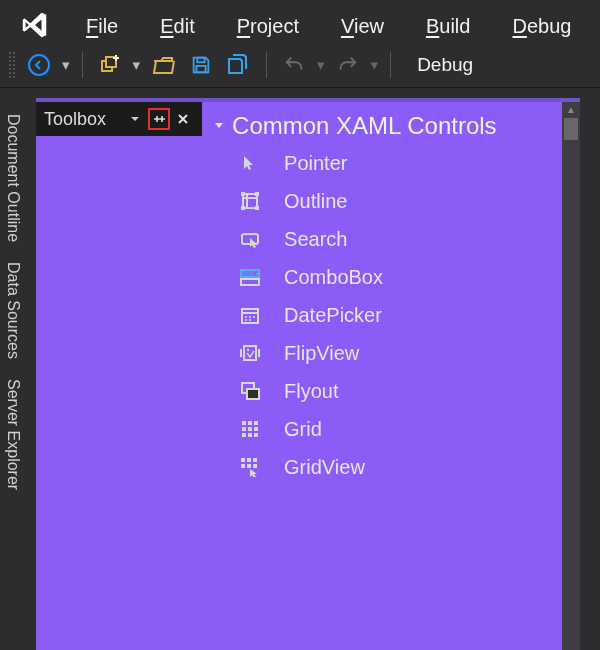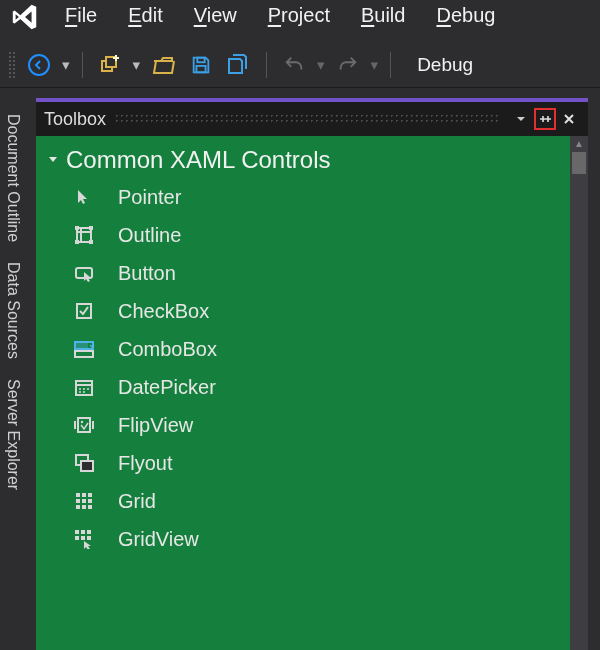--- a/index.html
+++ b/index.html
@@ -7,24 +7,24 @@
   body {
     background: #2d2d30;
     font-family: "Segoe UI", Arial, sans-serif;
     color: #f1f1f1;
     font-size: 15px;
   }
 
   
   .menubar {
     display: flex;
-    align-items: flex-start;
+    align-items: flex-end;
     height: 42px;
-    gap: 15px;
-    padding: 0 8px;
+    gap: 26px;
+    padding: 0 18px;
     background: #2d2d30;
   }
   .vs-logo { width: 34px; height: 34px; display: flex; align-items: center; justify-content: center; }
   .menu-item {
     color: #f1f1f1;
     font-size: 20px;
     padding: 4px 8px;
     user-select: none;
   }
   .menu-item .mn { text-decoration: underline; text-underline-offset: 3px; }
@@ -71,26 +71,26 @@
   .side-tab {
     writing-mode: vertical-rl;
     font-size: 16px;
     color: #d0d0d0;
     padding: 6px 2px;
   }
 
   .panel-wrap { flex: 1; display: flex; flex-direction: column; padding-top: 10px; }
 
   .panel {
-    margin: 0 12px 0 10px;
+    margin: 0 20px 0 10px;
     border-top: 4px solid #7252c7;
-    background: #15803d;
+    background: #8b5cf6;
     flex: 1;
     display: flex;
-    flex-direction: column;
+    flex-direction: row;
     position: relative;
   }
   .panel-title {
     display: flex;
     align-items: center;
     height: 34px;
     background: #1b1b1c;
     color: #dcdcdc;
     padding: 0 8px;
   }
@@ -156,22 +156,22 @@
 <body>
 
 <div class="menubar">
   <div class="vs-logo">
     <svg width="30" height="30" viewBox="0 0 32 32">
         <path fill="#ffffff" d="M23 3 L28 5 L28 27 L23 29 L11 18 L5 23 L3 22 L3 10 L5 9 L11 14 Z M23 10 L16 16 L23 22 Z M6 13 L6 19 L9.5 16 Z"></path>
       </svg>
   </div>
   <div class="menu-item"><span class="mn">F</span>ile</div>
   <div class="menu-item"><span class="mn">E</span>dit</div>
+  <div class="menu-item"><span class="mn">P</span>roject</div>
   <div class="menu-item"><span class="mn">V</span>iew</div>
-  <div class="menu-item"><span class="mn">P</span>roject</div>
   <div class="menu-item"><span class="mn">B</span>uild</div>
   <div class="menu-item"><span class="mn">D</span>ebug</div>
 </div>
 
 <div class="toolbar">
   <div class="tb-grip"></div>
   <div class="tb-btn">
     <svg width="24" height="24" viewBox="0 0 24 24">
         <circle cx="12" cy="12" r="10" fill="none" stroke="#1e90ff" stroke-width="2"></circle>
         <path d="M13 8l-4 4 4 4" fill="none" stroke="#1e90ff" stroke-width="2"></path>
@@ -287,30 +287,21 @@
               </span>
             <span>Outline</span>
           </div>
           <div class="item">
             <span class="ico">
                 <svg width="20" height="20" viewBox="0 0 20 20">
                   <rect x="2" y="5" width="16" height="10" rx="2" fill="none" stroke="#d7d7d7" stroke-width="2"></rect>
                   <path d="M10 9l0 9 2-2 2 3 2-1-2-3 3 0z" fill="#d7d7d7"></path>
                 </svg>
               </span>
-            <span>Button</span>
-          </div>
-          <div class="item">
-            <span class="ico">
-                <svg width="20" height="20" viewBox="0 0 20 20">
-                  <rect x="3" y="3" width="14" height="14" fill="none" stroke="#d7d7d7" stroke-width="2"></rect>
-                  <path d="M6 10l3 3 5-7" fill="none" stroke="#d7d7d7" stroke-width="2"></path>
-                </svg>
-              </span>
-            <span>CheckBox</span>
+            <span>Search</span>
           </div>
           <div class="item">
             <span class="ico">
                 <svg width="22" height="20" viewBox="0 0 22 20">
                   <rect x="2" y="3" width="18" height="7" fill="none" stroke="#4fb3e8" stroke-width="2"></rect>
                   <rect x="2" y="3" width="13" height="7" fill="#4fb3e8" opacity=".35"></rect>
                   <path d="M17 6l2 2 2-2" fill="none" stroke="#4fb3e8" stroke-width="1.5"></path>
                   <rect x="2" y="12" width="18" height="6" fill="none" stroke="#d7d7d7" stroke-width="2"></rect>
                 </svg>
               </span>

